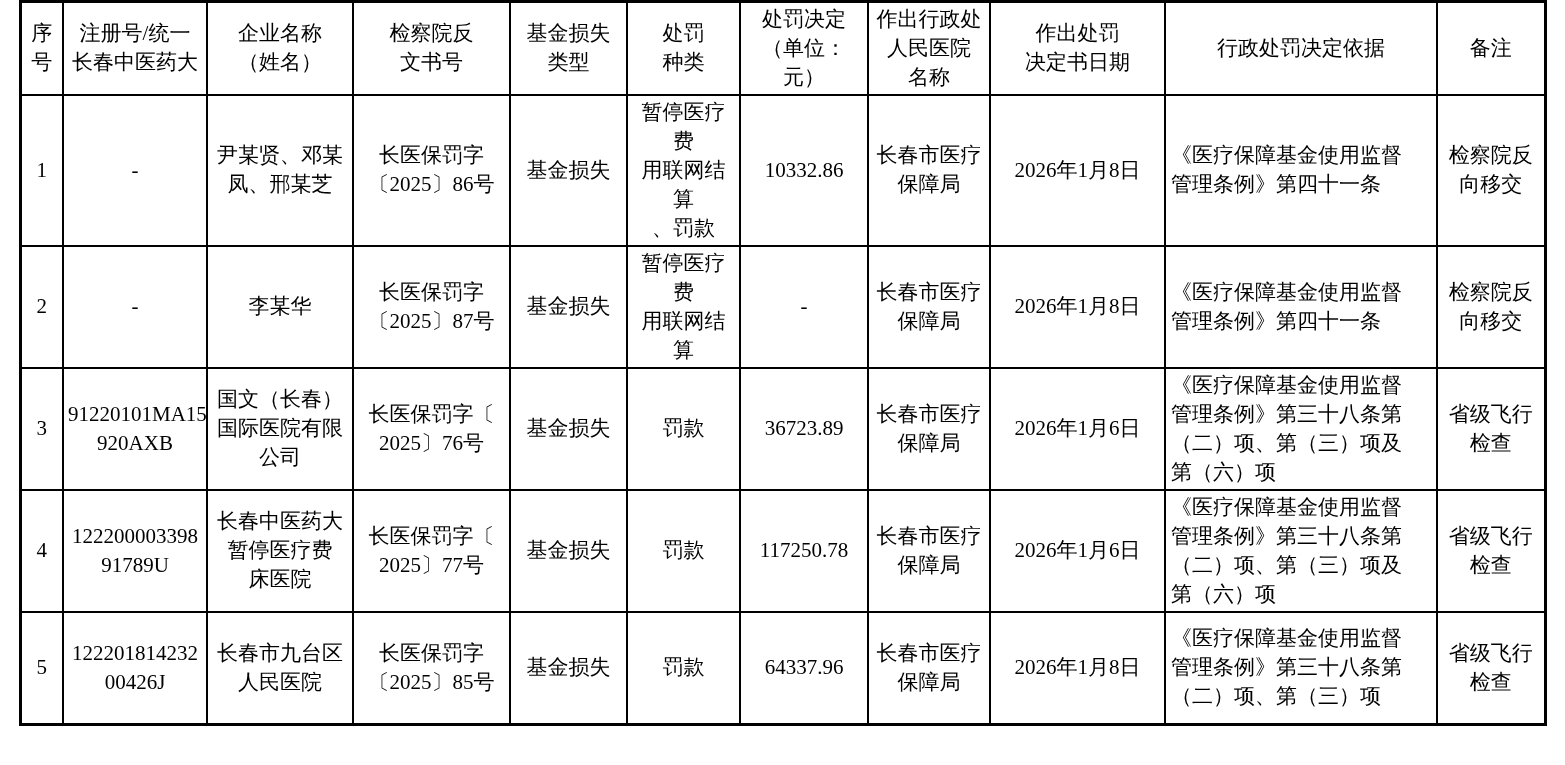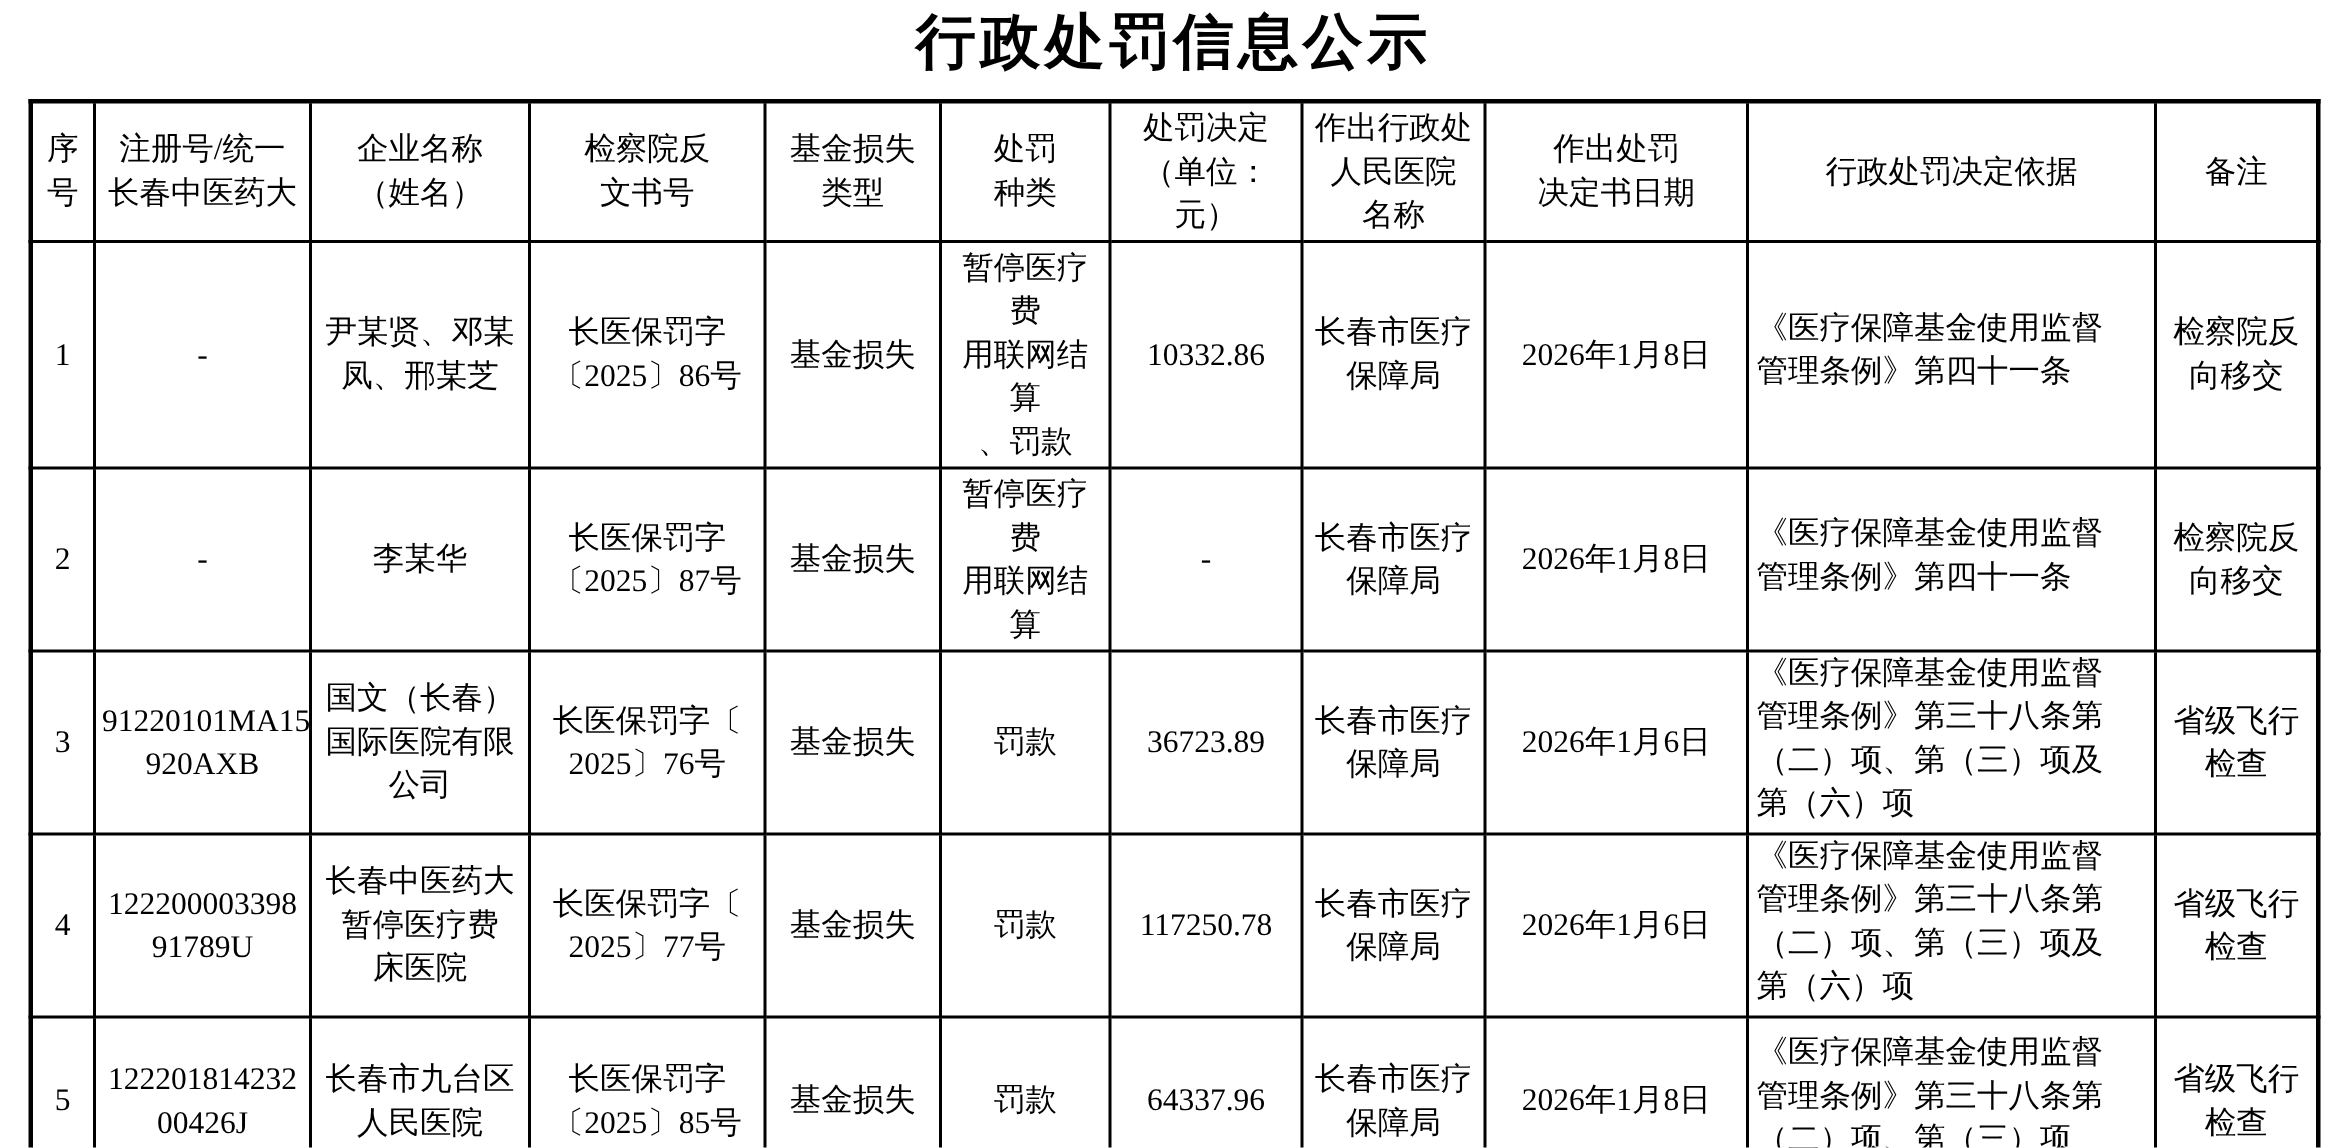--- a/index.html
+++ b/index.html
@@ -52,28 +52,27 @@
   .col-basis         { width: 272px; }
   .col-remark        { width: 108px; }
   
   tr.header-row { height: 90px; }
   tr.row-1 { height: 122px; }
   tr.row-2 { height: 113px; }
   tr.row-3 { height: 122px; }
   tr.row-4 { height: 120px; }
   tr.row-5 { height: 113px; }
   
-  td.basis-cell { text-align: left; padding-left: 5px; padding-right: 3px; font-family: Liberation Mono, monospace; }
+  td.basis-cell { text-align: left; padding-left: 5px; padding-right: 3px; }
 </style>
 </head>
 <body>
 
 <div class="page">
 
-  <h1 class="doc-title">行政处罚信息公示</h1>
 
   <table class="penalty-table">
     <colgroup>
       <col class="col-serial">
       <col class="col-credit-code">
       <col class="col-name">
       <col class="col-doc-no">
       <col class="col-violation">
       <col class="col-penalty-type">
       <col class="col-fine">

